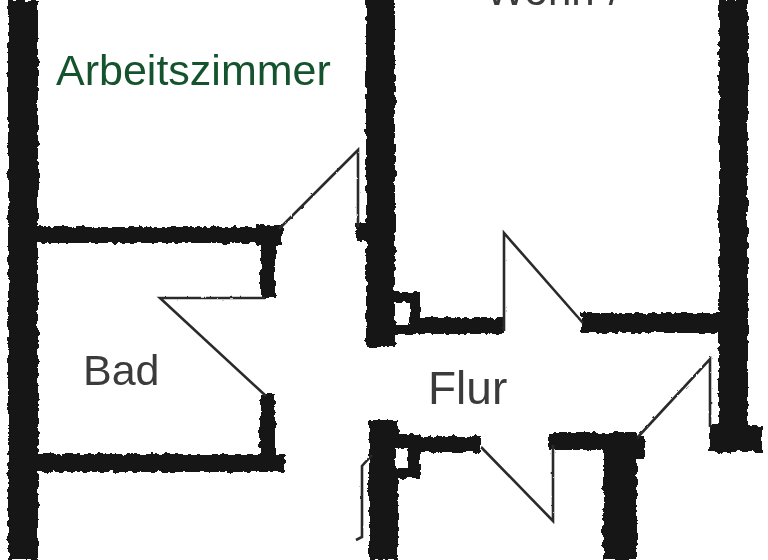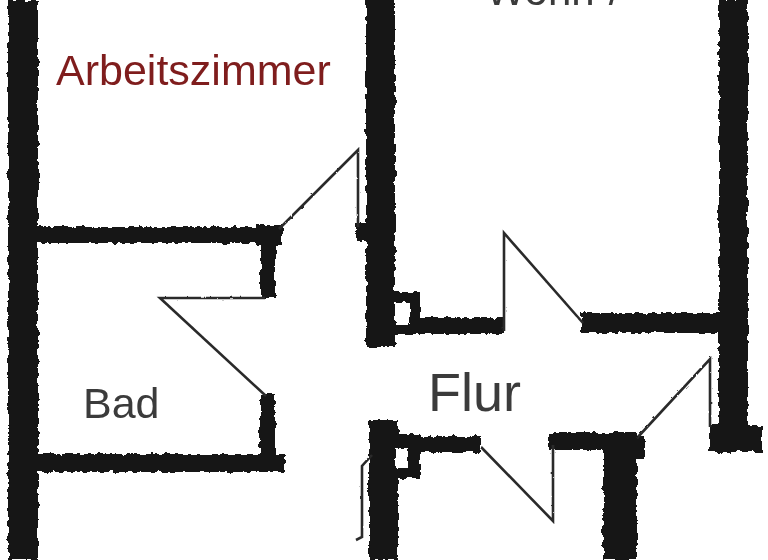--- a/index.html
+++ b/index.html
@@ -44,21 +44,21 @@
   }
   #label-wohn span { display: block; }
   #label-bad {
     left: 83px;
     top: 346px;
     font-size: 43px;
   }
   #label-flur {
     left: 428px;
     top: 361px;
-    font-size: 54px;
+    font-size: 46px;
     text-align: center;
   }
 </style>
 </head>
 <body>
 
 <div class="stage">
 
   <svg id="plan-svg" viewBox="0 0 768 560" aria-hidden="true">
     <defs>
@@ -97,23 +97,23 @@
     <g id="lines-layer" filter="url(#rough-lines)">
         <polyline points="279,229 358,150 358,227" fill="none" stroke="#2c2c2c" stroke-width="2.6" stroke-linejoin="miter"></polyline>
         <polyline points="265,298 160,298 266,396" fill="none" stroke="#2c2c2c" stroke-width="2.6" stroke-linejoin="miter"></polyline>
         <polyline points="504,331 504,233 583,323" fill="none" stroke="#2c2c2c" stroke-width="2.6" stroke-linejoin="miter"></polyline>
         <polyline points="481,447 553,521 553,445" fill="none" stroke="#2c2c2c" stroke-width="2.6" stroke-linejoin="miter"></polyline>
         <polyline points="637,438 710,359 710,427" fill="none" stroke="#2c2c2c" stroke-width="2.6" stroke-linejoin="miter"></polyline>
         <polyline points="372,455 362,466 362,537 356,540" fill="none" stroke="#2c2c2c" stroke-width="2.6" stroke-linejoin="miter"></polyline>
       </g>
   </svg>
 
-  <div class="room-label" id="label-arbeitszimmer" style="color: #7f1d1d;">Arbeitszimmer</div>
+  <div class="room-label" id="label-arbeitszimmer" style="color: #14532d;">Arbeitszimmer</div>
 
   <div class="room-label" id="label-wohn" style="color: rgb(59, 59, 59);">
     <span>Wohn-/</span>
   </div>
 
-  <div class="room-label" id="label-bad" style="color: rgb(59, 59, 59); margin-top: 33px;">Bad</div>
+  <div class="room-label" id="label-bad" style="color: rgb(59, 59, 59);">Bad</div>
 
   <div class="room-label" id="label-flur" style="color: rgb(59, 59, 59);">Flur</div>
 
 </div>
 
 </body></html>

